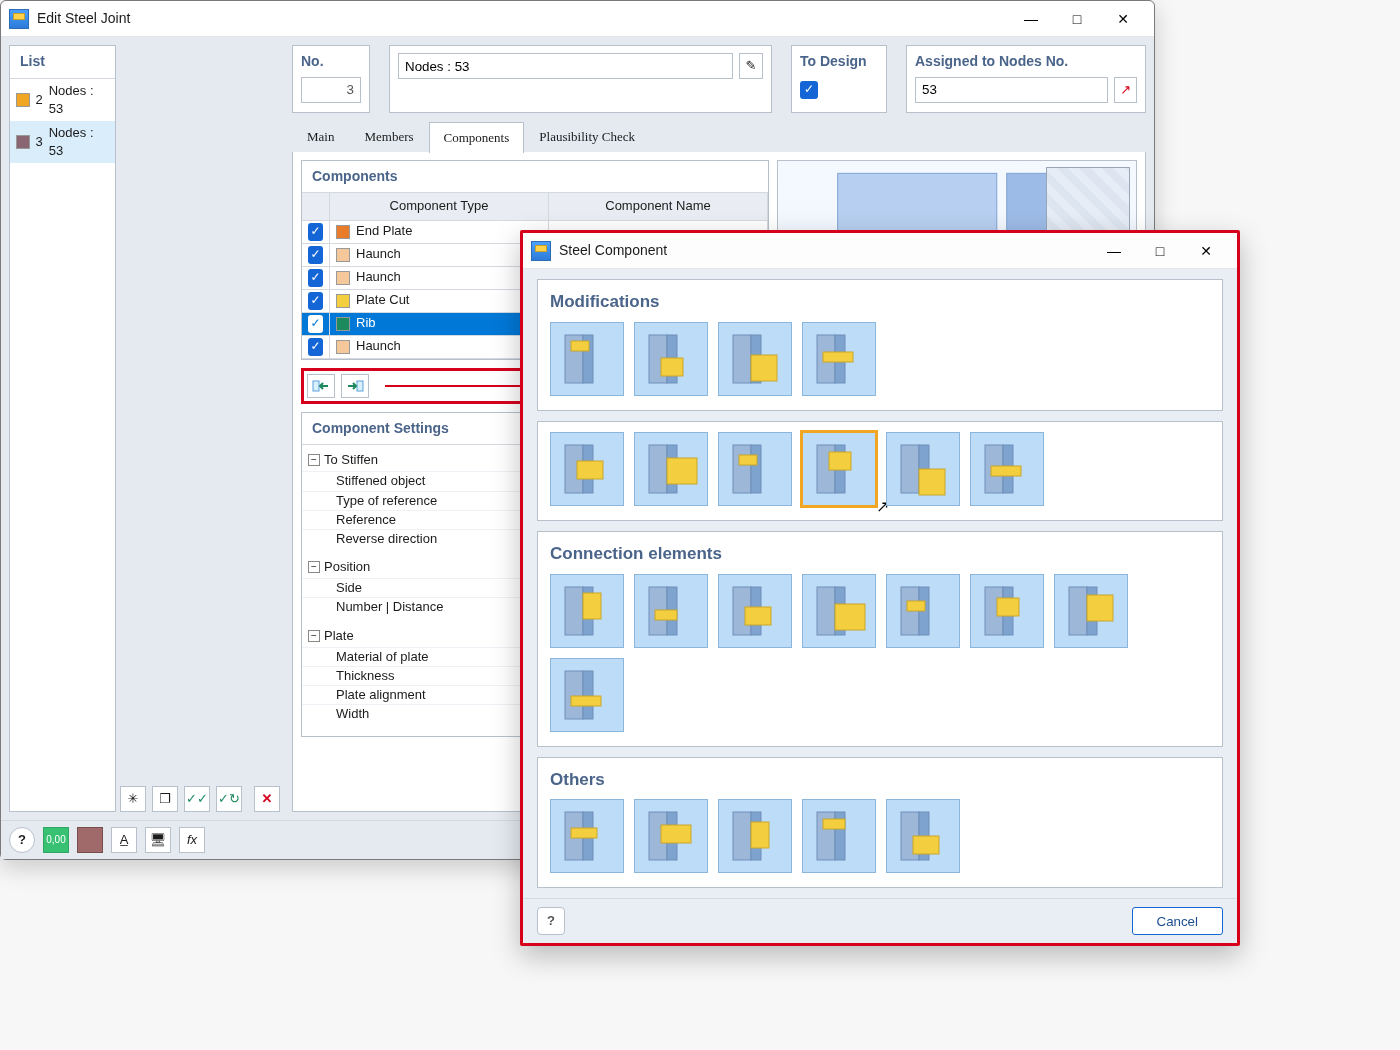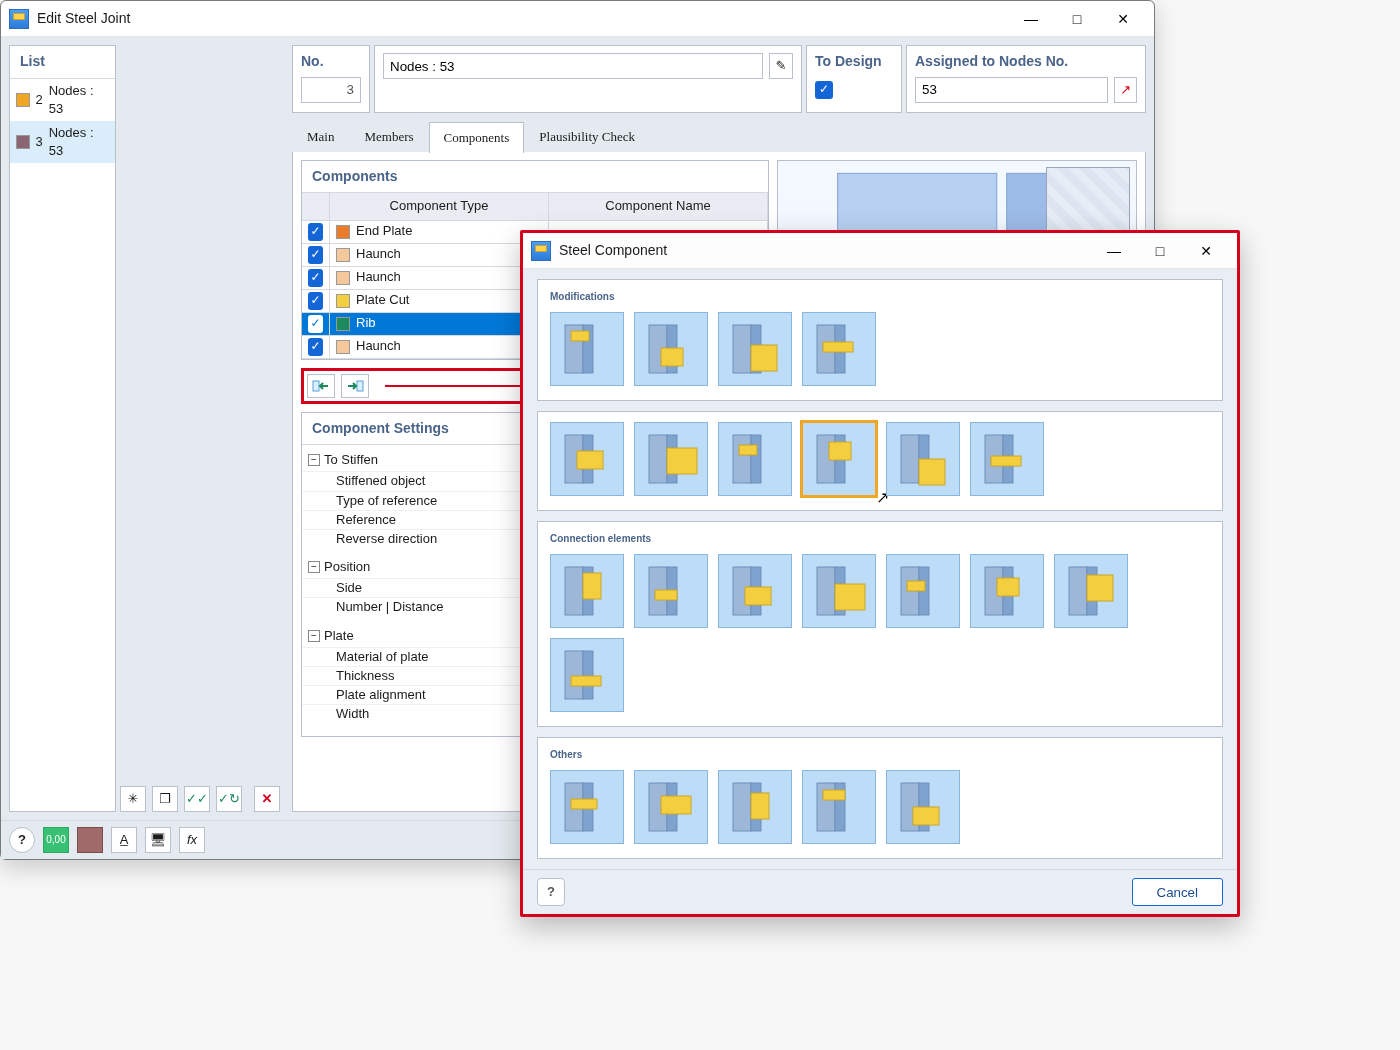--- a/index.html
+++ b/index.html
@@ -65,21 +65,21 @@
   .listbox{flex:1;display:flex;flex-direction:column;}
   .listbox .items{height:720px;overflow:auto;}
   .item{display:flex;align-items:center;gap:6px;padding:3px 6px;cursor:default;}
   .item.sel{background:var(--light-sel);}
   .sw{width:14px;height:14px;border:1px solid #999;}
   .left-toolbar{display:flex;gap:6px;padding:6px 4px 0;margin-top:auto;}
   .tb{width:26px;height:26px;border:1px solid var(--border);background:#fff;display:flex;align-items:center;justify-content:center;font-size:13px;}
   .left-toolbar .spacer{flex:1;}
 
   .right{flex:1;display:flex;flex-direction:column;gap:8px;min-width:0;}
-  .toprow{display:flex;gap:4px;}
+  .toprow{display:flex;gap:19px;}
   .field{background:#fff;border:1px solid var(--border);padding:6px 8px 8px;display:flex;flex-direction:column;gap:4px;}
   .field label{font-size:14px;color:var(--text-head);font-weight:600;}
   .field .ctrl{height:28px;display:flex;align-items:center;gap:6px;}
   .field input[type=text]{height:26px;border:1px solid var(--border);padding:0 6px;width:100%;background:#fff;}
   .field .ro{background:#f3f5f8;color:#555;text-align:right;padding-right:10px;}
   .chk{width:18px;height:18px;border-radius:3px;background:#1466d6;display:flex;align-items:center;justify-content:center;color:#fff;font-size:12px;}
 
   .tabs{display:flex;gap:0;margin-top:0;font-family:Liberation Serif, serif;}
   .tab{padding:6px 14px;border:1px solid transparent;border-bottom:none;background:transparent;}
   .tab.active{background:#fff;border-color:var(--border);position:relative;top:1px;font-weight:400;}
@@ -118,21 +118,21 @@
     width:720px;
     background:#e9edf4;
     border:3px solid var(--red);
     border-radius:2px;
     box-shadow:0 10px 28px rgba(0,0,0,.25);
     display:flex;flex-direction:column;
   }
   .win2 .titlebar{background:#fdfdfd;border-radius:0;}
   .win2 .content{padding:10px 14px;display:flex;flex-direction:column;gap:10px;}
   .catbox{background:#fff;border:1px solid var(--border);padding:10px 12px 14px;}
-  .catbox h6{margin:0 0 8px;color:var(--text-head);font-size:10px;font-weight:600;}
+  .catbox h6{margin:0 0 8px;color:var(--text-head);font-size:17px;font-weight:600;}
   .thumbs{display:flex;flex-wrap:wrap;gap:10px;}
   .thumb{width:74px;height:74px;background:#bcdcf8;border:1px solid #8ab6dc;display:flex;align-items:center;justify-content:center;cursor:pointer;position:relative;}
   .thumb.sel{outline:3px solid var(--hl-orange);outline-offset:-1px;}
   .thumb svg{width:60px;height:60px;}
   .cursor{position:absolute;bottom:-14px;right:-14px;font-size:16px;color:#000;}
   .win2 .footer{display:flex;align-items:center;padding:8px 14px;border-top:1px solid var(--border-light);}
   .win2 .footer .help{width:28px;height:28px;border:1px solid var(--border);border-radius:4px;background:#fff;display:flex;align-items:center;justify-content:center;font-weight:bold;color:#555;}
   .win2 .footer .spacer{flex:1;}
   .btn{height:28px;padding:0 24px;border:1px solid #1466d6;background:#fff;color:#1b4d91;border-radius:3px;}
 </style>

